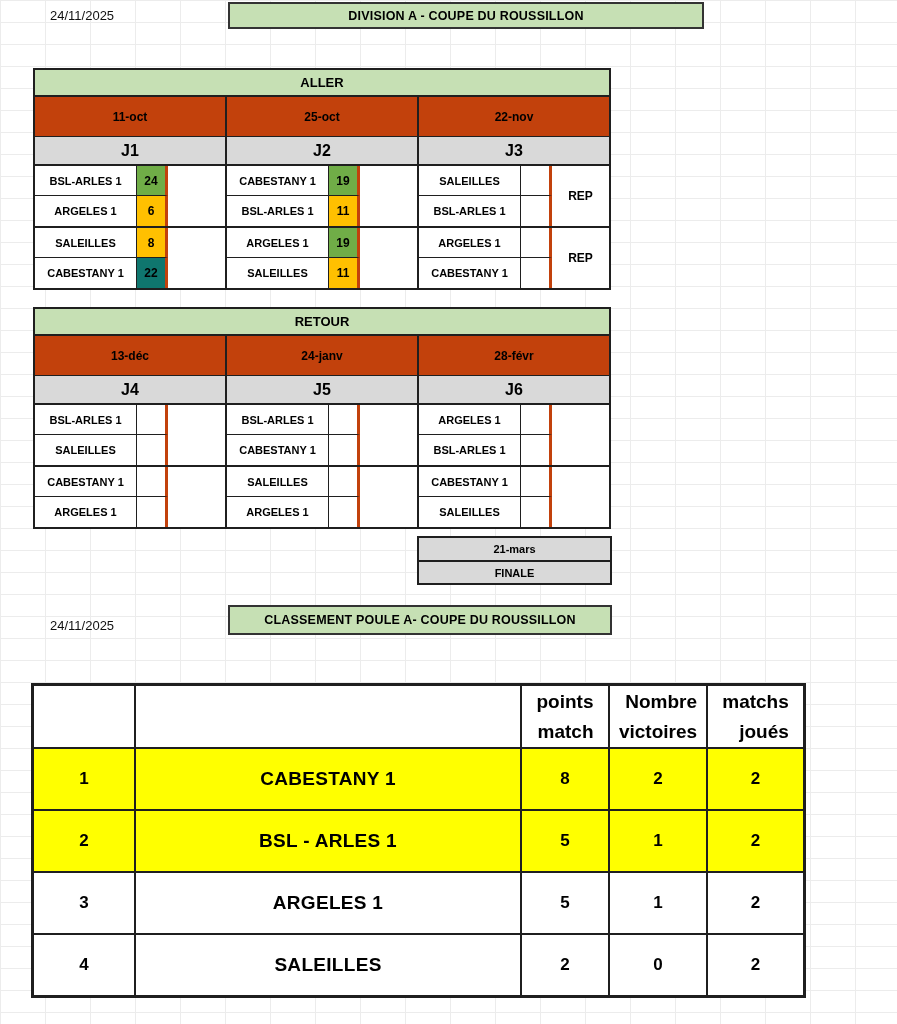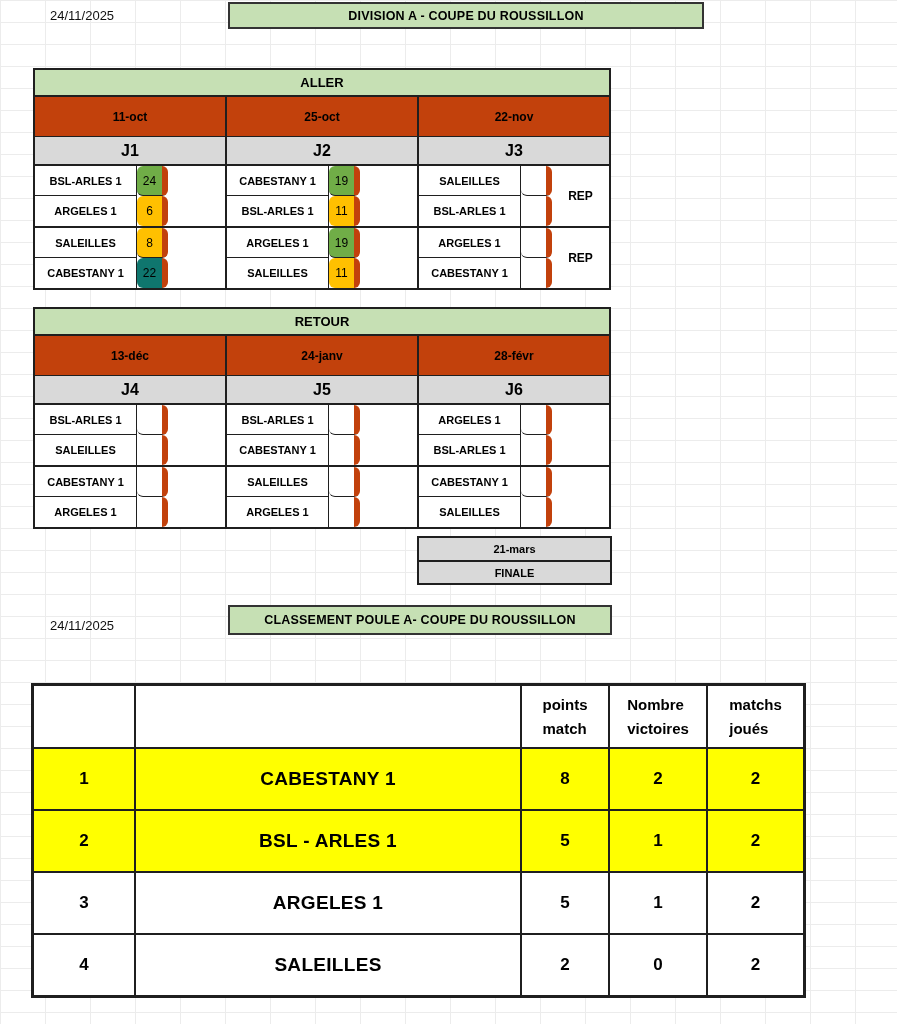--- a/index.html
+++ b/index.html
@@ -33,39 +33,39 @@
   .sched-title { height:27px; background:#c6e0b4; border-bottom:2px solid #1f1f1f; font-weight:bold; font-size:13px; }
   .sched-body { display:flex; }
   .grp { flex:1; min-width:0; }
   .grp + .grp { border-left:2px solid #1f1f1f; }
   .g-date { height:40px; background:#c2410c; border-bottom:1px solid #1f1f1f; font-weight:bold; font-size:12px; }
   .g-jour { height:29px; background:#d9d9d9; border-bottom:2px solid #1f1f1f; font-weight:bold; font-size:16px; }
   .pair { display:grid; grid-template-columns:102px 31px 1fr; grid-template-rows:30px 30px; }
   .pair.first { border-bottom:2px solid #1f1f1f; }
   .team { border-right:1px solid #1f1f1f; font-weight:bold; font-size:11px; white-space:nowrap; background:#fff; }
   .team.r1 { border-bottom:1px solid #1f1f1f; }
-  .score { border-right:6px solid #c2410c; font-weight:normal; font-size:12px; background:#fff;border-radius:6px; }
+  .score { border-right:3px solid #c2410c; font-weight:bold; font-size:12px; background:#fff; }
   .score.r1 { border-bottom:1px solid #1f1f1f; }
   .note { grid-column:3; grid-row:1 / 3; font-weight:bold; font-size:12px; }
 
   
   .finale { position:absolute; left:417px; top:536px; width:195px; border:2px solid #1f1f1f; background:#d9d9d9; }
   .finale-row { height:22px; font-weight:bold; font-size:11px; }
   .finale-row + .finale-row { border-top:2px solid #1f1f1f; height:23px; }
 
   
   .standings { position:absolute; left:31px; top:683px; width:775px; border:3px solid #1f1f1f; background:#fff; }
   .st-row { display:grid; grid-template-columns:102px 386px 88px 98px 1fr; }
   .st-row > div { border-right:2px solid #1f1f1f; }
   .st-row > div:last-child { border-right:none; }
   .st-row { border-bottom:2px solid #1f1f1f; }
   .st-row:last-child { border-bottom:none; }
   .st-header > div { height:61px; }
   .st-data > div { height:60px; }
-  .st-h { font-weight:bold; font-size:15px; white-space:pre-line; text-align:left; line-height:1.55; }
+  .st-h { font-weight:bold; font-size:19px; white-space:pre-line; text-align:right; line-height:1.55; }
   .rank, .num { font-weight:bold; font-size:17px; }
   .tname { font-weight:bold; font-size:19px; letter-spacing:0.3px; }
 </style>
 </head>
 <body>
 
 <div class="sheet">
 
   <div class="date-label" id="date-top">24/11/2025</div>
   <div class="title-box cc" id="title-division">DIVISION A - COUPE DU ROUSSILLON</div>

